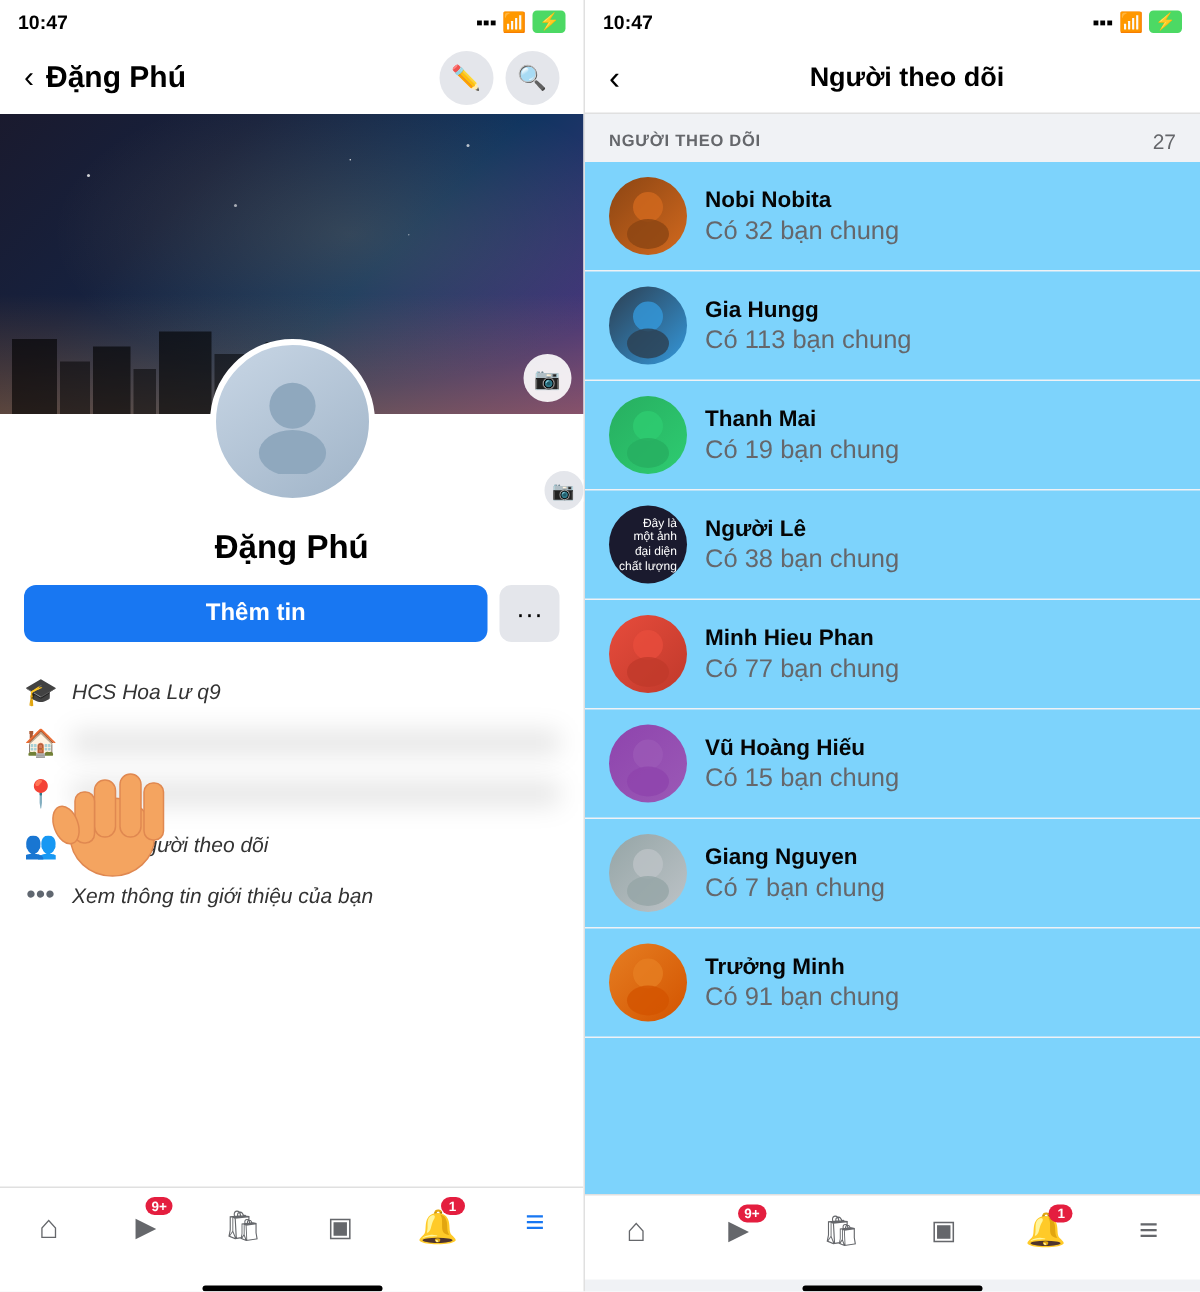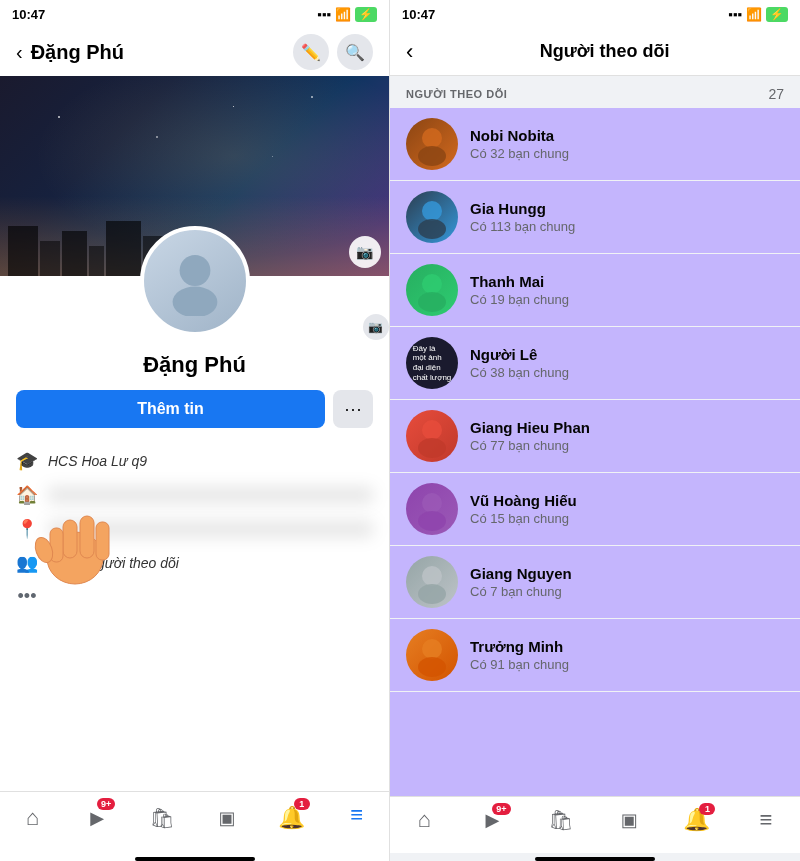--- a/index.html
+++ b/index.html
@@ -63,37 +63,37 @@
 
     .right-header { display: flex; align-items: center; padding: 8px 16px; height: 48px; background: #fff; border-bottom: 1px solid #e0e0e0; }
     .right-header-back { font-size: 20px; color: #000; margin-right: 12px; cursor: pointer; }
     .right-header-title { font-size: 18px; font-weight: 600; flex: 1; text-align: center; }
 
     
     .followers-section-header { display: flex; justify-content: space-between; align-items: center; padding: 10px 16px 6px; background: #f0f2f5; }
     .followers-section-label { font-size: 11px; font-weight: 700; color: #65676b; letter-spacing: 0.5px; text-transform: uppercase; }
     .followers-count { font-size: 14px; color: #65676b; font-weight: 500; }
 
-    .followers-list { flex: 1; overflow-y: auto; background: #c4b5fd; }
+    .followers-list { flex: 1; overflow-y: auto; background: #7dd3fc; }
     .follower-item { display: flex; align-items: center; padding: 10px 16px; border-bottom: 1px solid #f0f2f5; cursor: pointer; }
     .follower-avatar { width: 52px; height: 52px; border-radius: 50%; background: #ccc; margin-right: 12px; overflow: hidden; flex-shrink: 0; display: flex; align-items: center; justify-content: center; font-size: 20px; }
     .follower-info .name { font-size: 15px; font-weight: 600; color: #050505; }
-    .follower-info .mutual { font-size: 13px; color: #65676b; margin-top: 2px; }
+    .follower-info .mutual { font-size: 17px; color: #65676b; margin-top: 2px; }
 
     
     .av-nobi { background: linear-gradient(135deg, #8B4513, #D2691E); }
     .av-gia { background: linear-gradient(135deg, #2c3e50, #3498db); }
     .av-thanh { background: linear-gradient(135deg, #27ae60, #2ecc71); }
     .av-binh { background: #1a1a2e; }
     .av-minh { background: linear-gradient(135deg, #e74c3c, #c0392b); }
     .av-vu { background: linear-gradient(135deg, #8e44ad, #9b59b6); }
     .av-giang { background: linear-gradient(135deg, #95a5a6, #bdc3c7); }
     .av-truong { background: linear-gradient(135deg, #e67e22, #d35400); }
 
-    .binh-text { font-size: 8px; color: #fff; text-align: left; line-height: 1.2; padding: 4px; }
+    .binh-text { font-size: 8px; color: #fff; text-align: right; line-height: 1.2; padding: 4px; }
 
     
     .active-tab-line { height: 3px; background: #1877f2; margin: 0 16px; border-radius: 2px; }
   </style>
 </head>
 <body>
 
 <div class="left-panel" style="position:relative;">
 
   <div class="status-bar">
@@ -186,20 +186,21 @@
     <div class="info-item">
       <span class="info-icon">📍</span>
       <span class="info-text blurred">Đến từ Thái Bình, Thái Bình, Vietnam</span>
     </div>
     <div class="info-item">
       <span class="info-icon">👥</span>
       <span class="info-text">Có 27 người theo dõi</span>
     </div>
     <div class="info-item" style="cursor:pointer;">
       <span class="info-icon">•••</span>
+      <span class="info-text">Xem thông tin giới thiệu của bạn</span>
     </div>
   </div>
 
   <div class="bottom-nav" style="margin-top:auto;">
     <div class="nav-item">
       <span class="nav-icon">⌂</span>
     </div>
     <div class="nav-item">
       <span class="nav-icon" style="font-size:18px;">▶</span>
       <span class="nav-badge">9+</span>
@@ -296,21 +297,21 @@
     </div>
 
     <div class="follower-item">
       <div class="follower-avatar av-minh">
         <svg viewBox="0 0 52 52" width="52" height="52">
           <circle cx="26" cy="20" r="10" fill="#e74c3c" opacity="0.8"></circle>
           <ellipse cx="26" cy="38" rx="14" ry="10" fill="#c0392b" opacity="0.8"></ellipse>
         </svg>
       </div>
       <div class="follower-info">
-        <div class="name">Giang Hieu Phan</div>
+        <div class="name">Minh Hieu Phan</div>
         <div class="mutual">Có 77 bạn chung</div>
       </div>
     </div>
 
     <div class="follower-item">
       <div class="follower-avatar av-vu">
         <svg viewBox="0 0 52 52" width="52" height="52">
           <circle cx="26" cy="20" r="10" fill="#9b59b6" opacity="0.8"></circle>
           <ellipse cx="26" cy="38" rx="14" ry="10" fill="#8e44ad" opacity="0.8"></ellipse>
         </svg>

